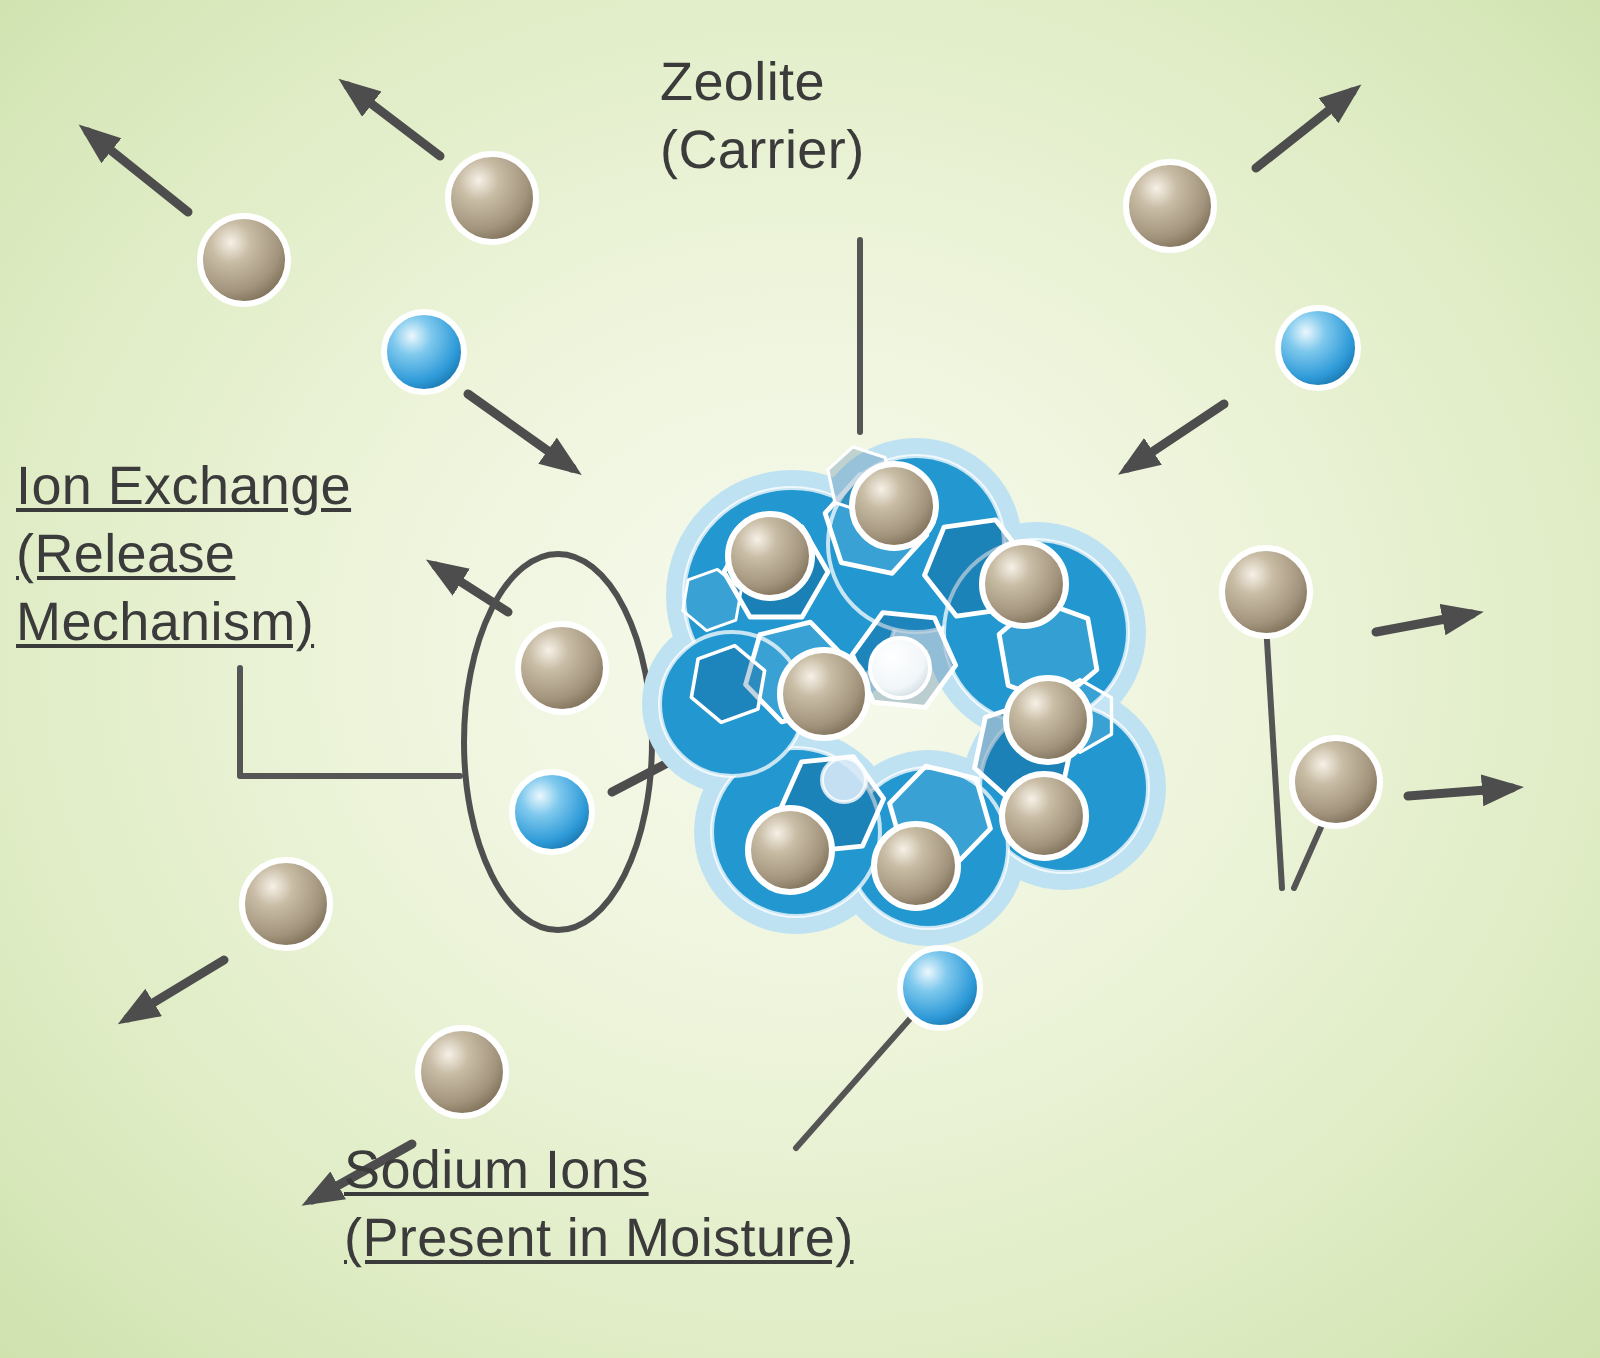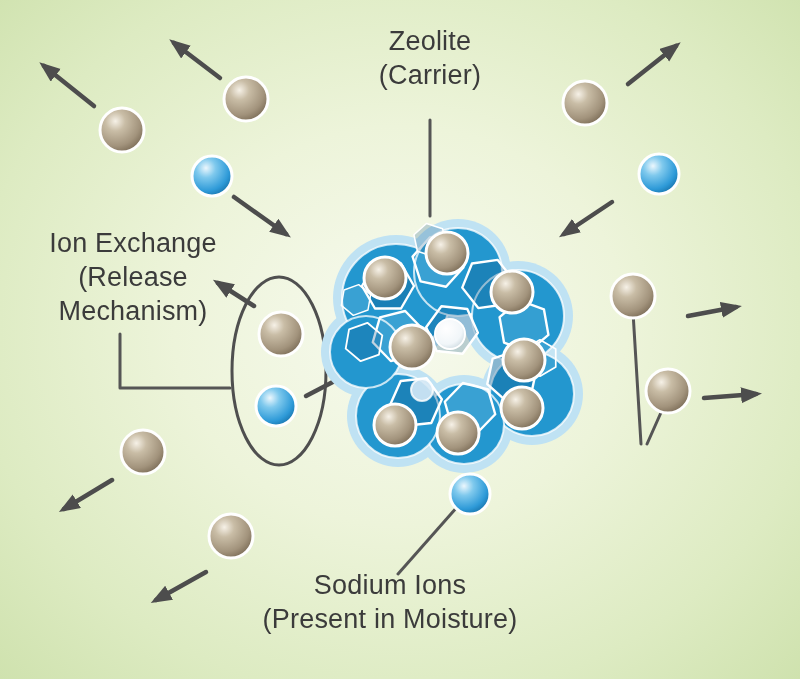--- a/index.html
+++ b/index.html
@@ -9,28 +9,28 @@
     overflow:hidden;
     background:radial-gradient(ellipse at 50% 48%, #f7faee 0%, #edf4da 40%, #ddebc2 75%, #cfe2ae 100%);
     font-family:"Liberation Sans", sans-serif;
   }
   .stage svg{position:absolute;left:0;top:0;}
   .lbl{
     position:absolute;
     color:#3b3b3b;
     font-size:27px;
     line-height:1.26;
-    text-align:center;
+    text-align:left;
     white-space:pre-line;
     letter-spacing:.2px;
   }
   .lbl-zeolite{left:330px;top:24px;width:200px;}
-  .lbl-ionexchange{left:8px;top:226px;width:250px;}
+  .lbl-ionexchange{left:8px;top:226px;width:250px;text-decoration:underline;}
   .lbl-silver{left:546px;top:450px;width:200px;}
-  .lbl-sodium{left:190px;top:568px;width:400px;}
+  .lbl-sodium{left:172px;top:568px;width:400px;text-decoration:underline;}
 </style>
 </head>
 <body>
 
 <div class="stage">
 
   <svg width="800" height="679" viewBox="0 0 800 679">
     <defs>
       <radialGradient id="gTan" cx="35%" cy="30%" r="80%">
         <stop offset="0%" stop-color="#f6f1e7"></stop>

